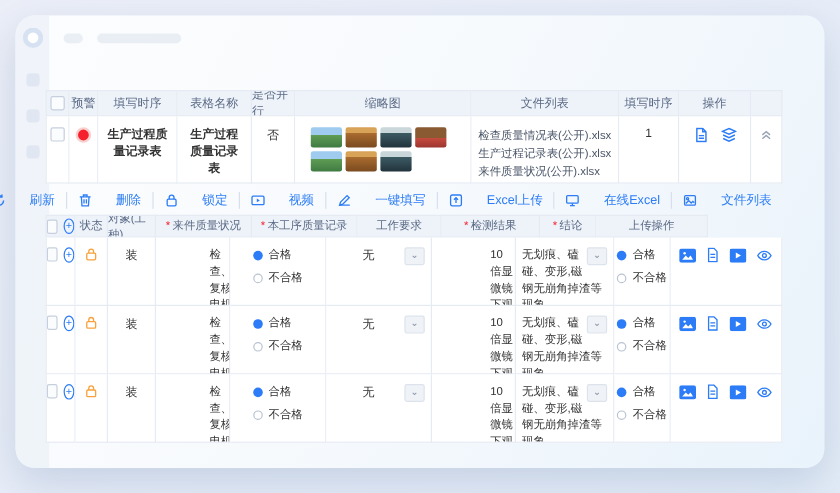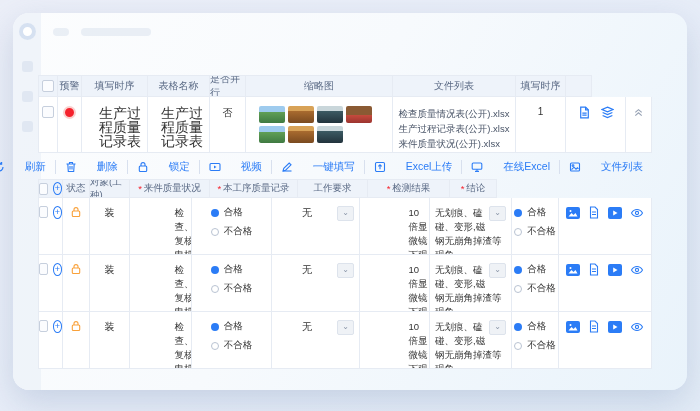--- a/index.html
+++ b/index.html
@@ -16,21 +16,21 @@
   
   .content{position:absolute;left:25px;top:62px;width:614px;}
   .trow{display:flex;}
   .cell{box-sizing:border-box;border-right:1px solid #e6ebf3;border-bottom:1px solid #e6ebf3;overflow:hidden;}
   .thead .cell{background:#eef3fa;color:#5a6a85;font-size:10px;display:flex;align-items:center;justify-content:center;border-top:1px solid #e6ebf3;}
   .thead .cell:first-child,.tbody .cell:first-child{border-left:1px solid #e6ebf3;}
   
   .c0{width:20px}.c1{width:24px}.c2{width:66px}.c3{width:62px}.c4{width:36px}.c5{width:147px}.c6{width:123px}.c7{width:50px}.c8{width:60px}.c9{width:26px}
   .t1 .thead .cell{height:22px;}
   .t1 .tbody .cell{height:56px;background:#fff;padding-top:9px;display:flex;justify-content:center;align-items:flex-start;}
-  .name{font-size:14px;font-weight:normal;color:#333;line-height:14px;padding:0 6px;text-align:right;}
+  .name{font-size:10px;font-weight:bold;color:#333;line-height:14px;padding:0 6px;text-align:center;}
   .plain{font-size:10px;color:#333;}
   .checkbox{width:10px;height:10px;border:1px solid #c6cfdd;border-radius:2px;background:#fbfcfe;display:inline-block;}
   .reddot{width:9px;height:9px;border-radius:50%;background:#f5222d;border:2px solid #fad0ce;display:inline-block;}
   .thumbs{display:flex;flex-wrap:wrap;gap:3px;width:120px;}
   .thumb{width:26px;height:17px;border-radius:2px;}
   .th-landscape{background:linear-gradient(#9ecbee 0 38%,#5f9e55 38%,#3f7a42 100%);}
   .th-autumn{background:linear-gradient(#d8a257 0 30%,#a96b2f 30%,#7a4a20 100%);}
   .th-mountain{background:linear-gradient(#c9d6da 0 30%,#3c5a63 30%,#22333c 100%);}
   .th-temple{background:linear-gradient(#8a5a33 0 55%,#c44a3c 55%,#9c3430 100%);}
   .files{font-size:9.5px;color:#4a5568;line-height:15px;text-align:left;padding:0 4px;}
@@ -96,20 +96,23 @@
             </div>
         <div class="cell c5">
               <span>缩略图</span>
             </div>
         <div class="cell c6">
               <span>文件列表</span>
             </div>
         <div class="cell c7">
               <span>填写时序</span>
             </div>
+        <div class="cell c8">
+              <span>操作</span>
+            </div>
         <div class="cell c9"></div>
       </div>
       <div class="tbody trow">
         <div class="cell c0">
               <span class="checkbox"></span>
             </div>
         <div class="cell c1">
               <span class="reddot"></span>
             </div>
         <div class="cell c2">
@@ -277,20 +280,23 @@
               <span>工作要求</span>
             </div>
         <div class="cell d7">
               <span class="star">*</span>
               <span>检测结果</span>
             </div>
         <div class="cell d8">
               <span class="star">*</span>
               <span>结论</span>
             </div>
+        <div class="cell d9">
+              <span>上传操作</span>
+            </div>
       </div>
 
       <div class="tbody trow">
         <div class="cell d0 selcell">
           <span class="checkbox"></span>
           <span class="pluscircle">+</span>
         </div>
         <div class="cell d1">
               <span>
                 <svg width="12" height="12" viewBox="0 0 12 12" fill="none" stroke="#f9a13a" stroke-width="1.1">

